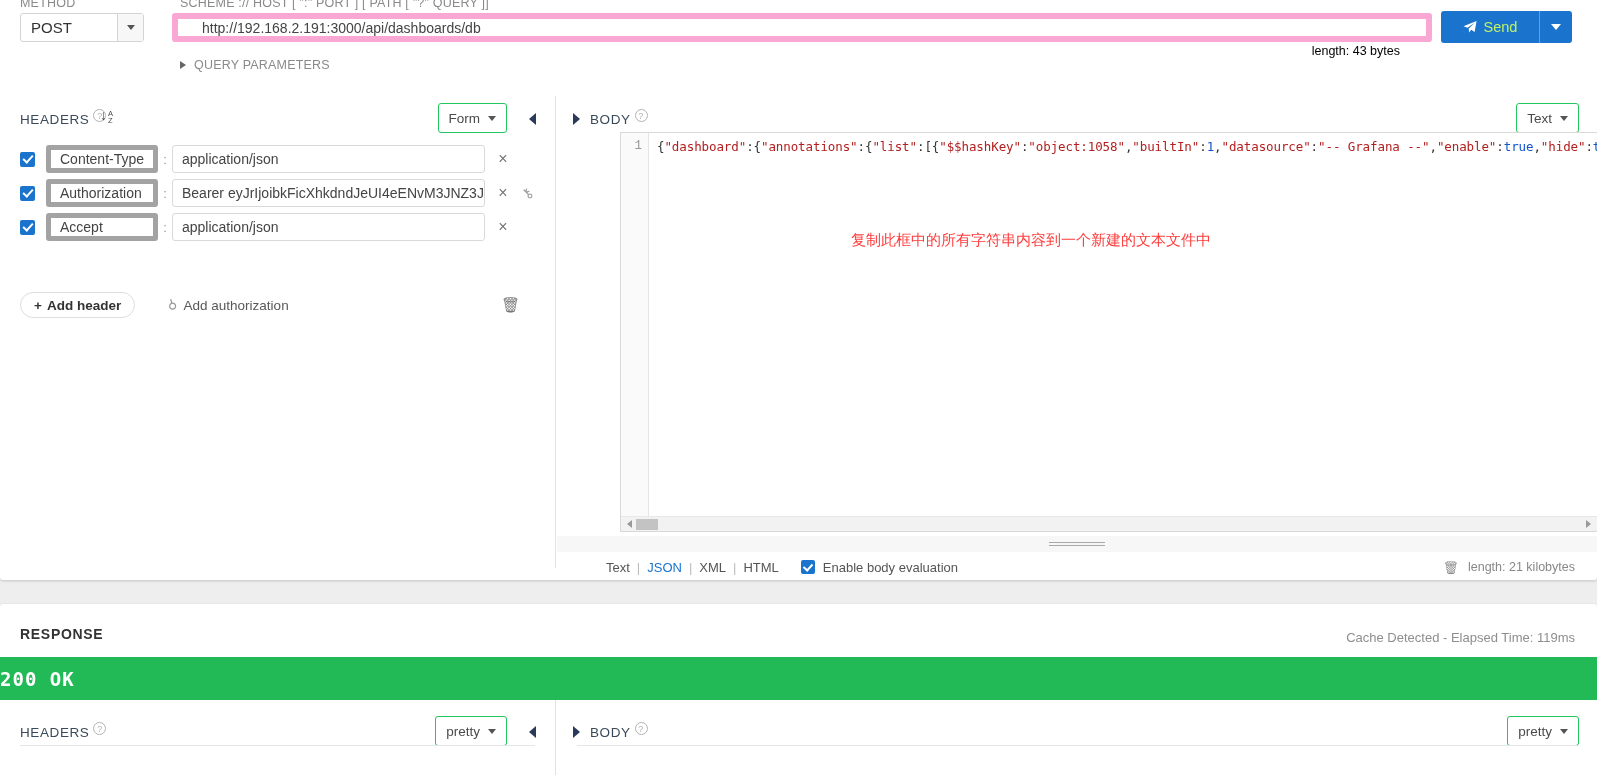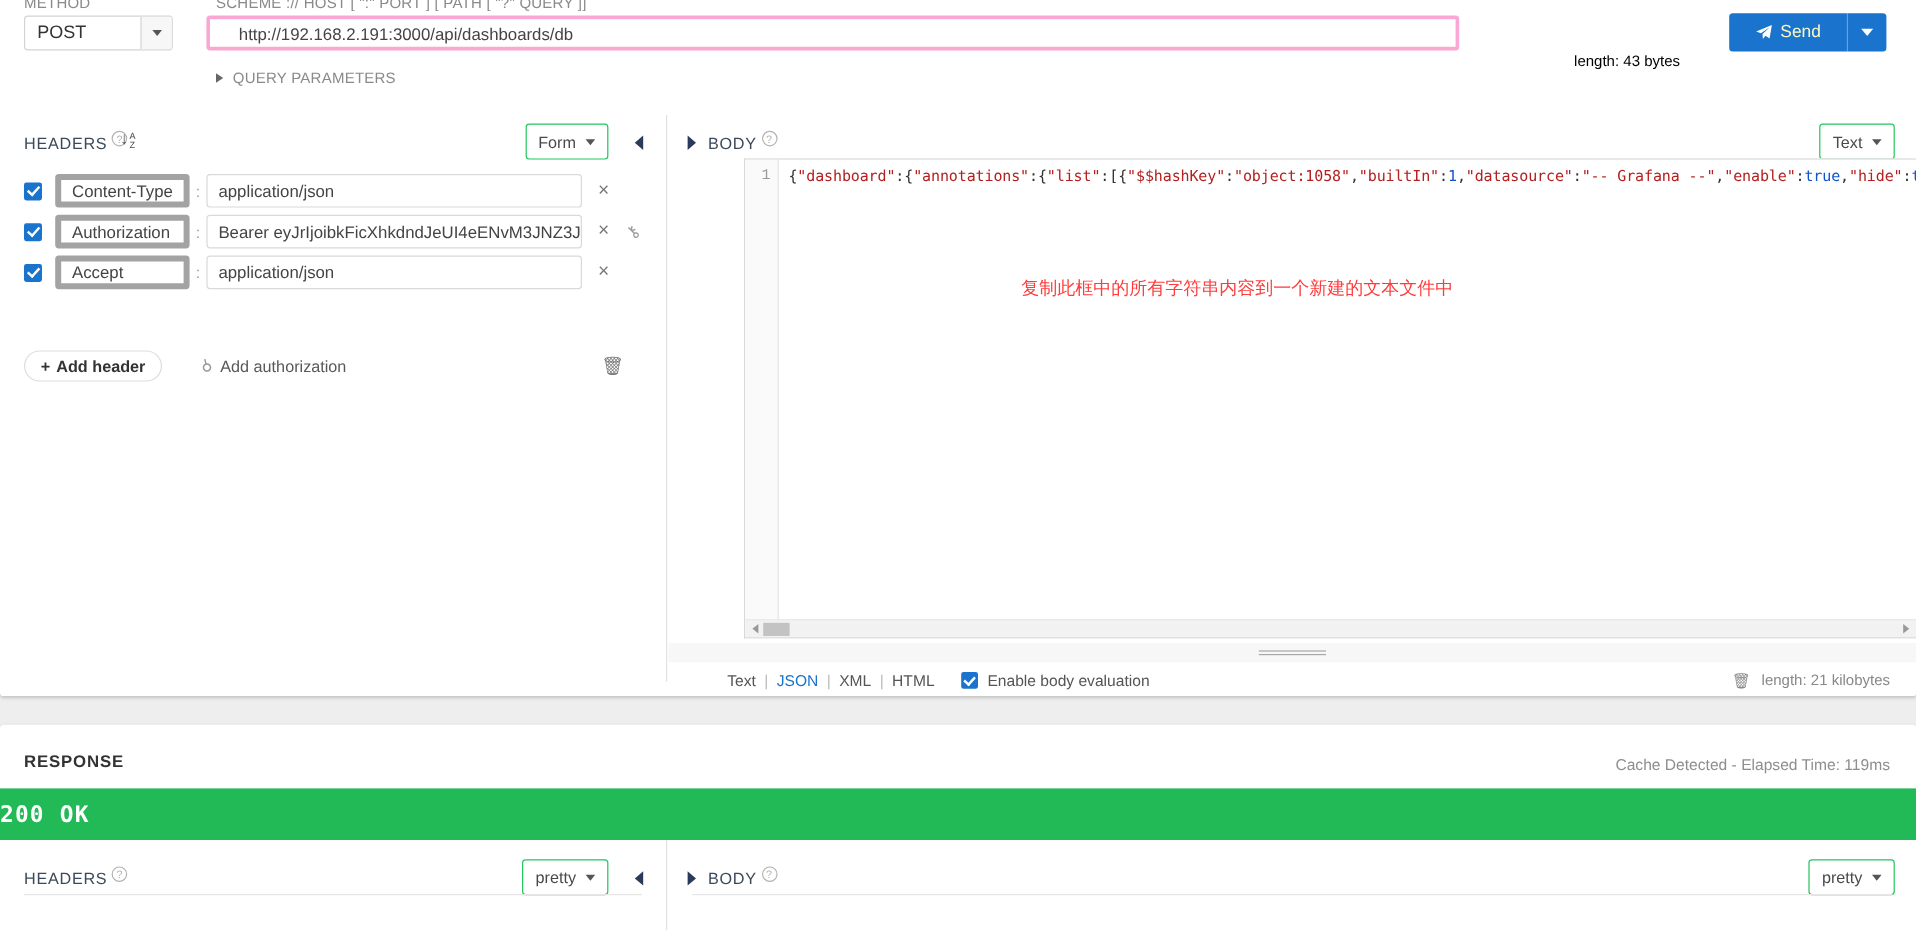--- a/index.html
+++ b/index.html
@@ -55,34 +55,34 @@
   }
   .caret-dn {
     width: 0; height: 0;
     border-left: 4px solid transparent;
     border-right: 4px solid transparent;
     border-top: 5px solid #555;
   }
 
   #url-input {
     position: absolute; left: 152px; top: 17px;
-    width: 1044px; height: 29px;
-    border: 3px solid #f9a8d4; border-radius: 3px;
+    width: 1260px; height: 29px;
+    border: 6px solid #f9a8d4; border-radius: 3px;
     background: #fff;
     display: flex; align-items: center;
     padding-left: 24px;
     font-size: 14px; color: #444;
   }
 
   #send-button {
     position: absolute; left: 1421px; top: 15px;
     width: 131px; height: 32px;
     background: #1a73cc; border-radius: 3px;
     display: flex; align-items: center;
-    color: #fef9c3; font-size: 14.5px;
+    color: #bef264; font-size: 14.5px;
     cursor: pointer;
   }
   #send-button .sendmain {
     flex:1; display:flex; align-items:center; justify-content:center; gap:7px;
   }
   #send-button .senddrop {
     width: 33px; height: 100%;
     border-left: 1px solid rgba(255,255,255,.32);
     display:flex; align-items:center; justify-content:center;
   }

